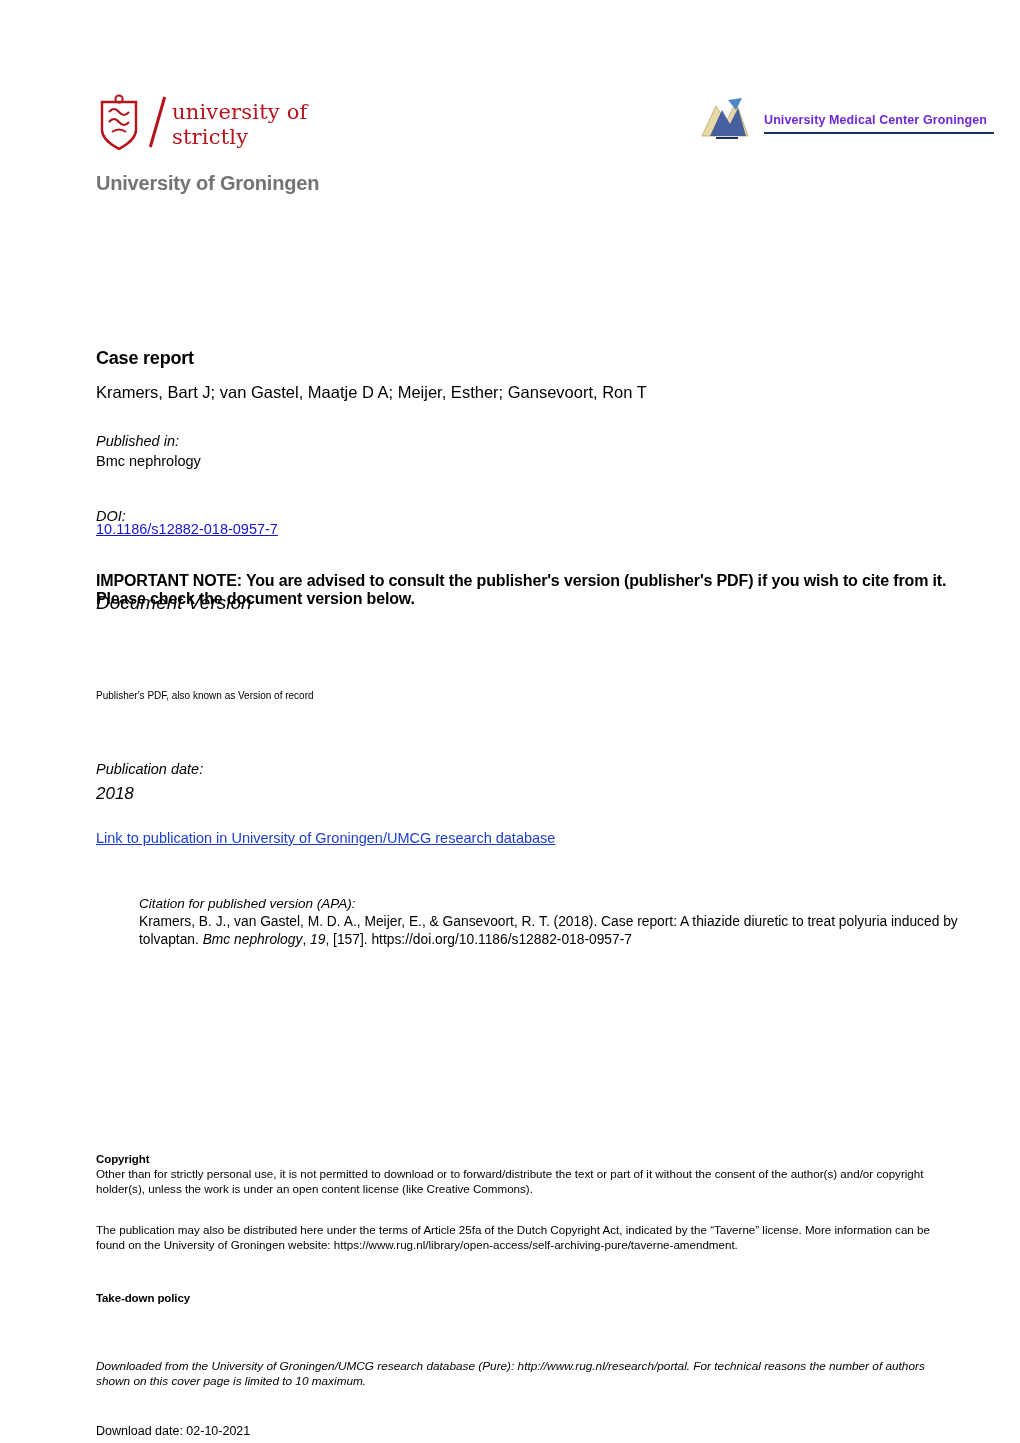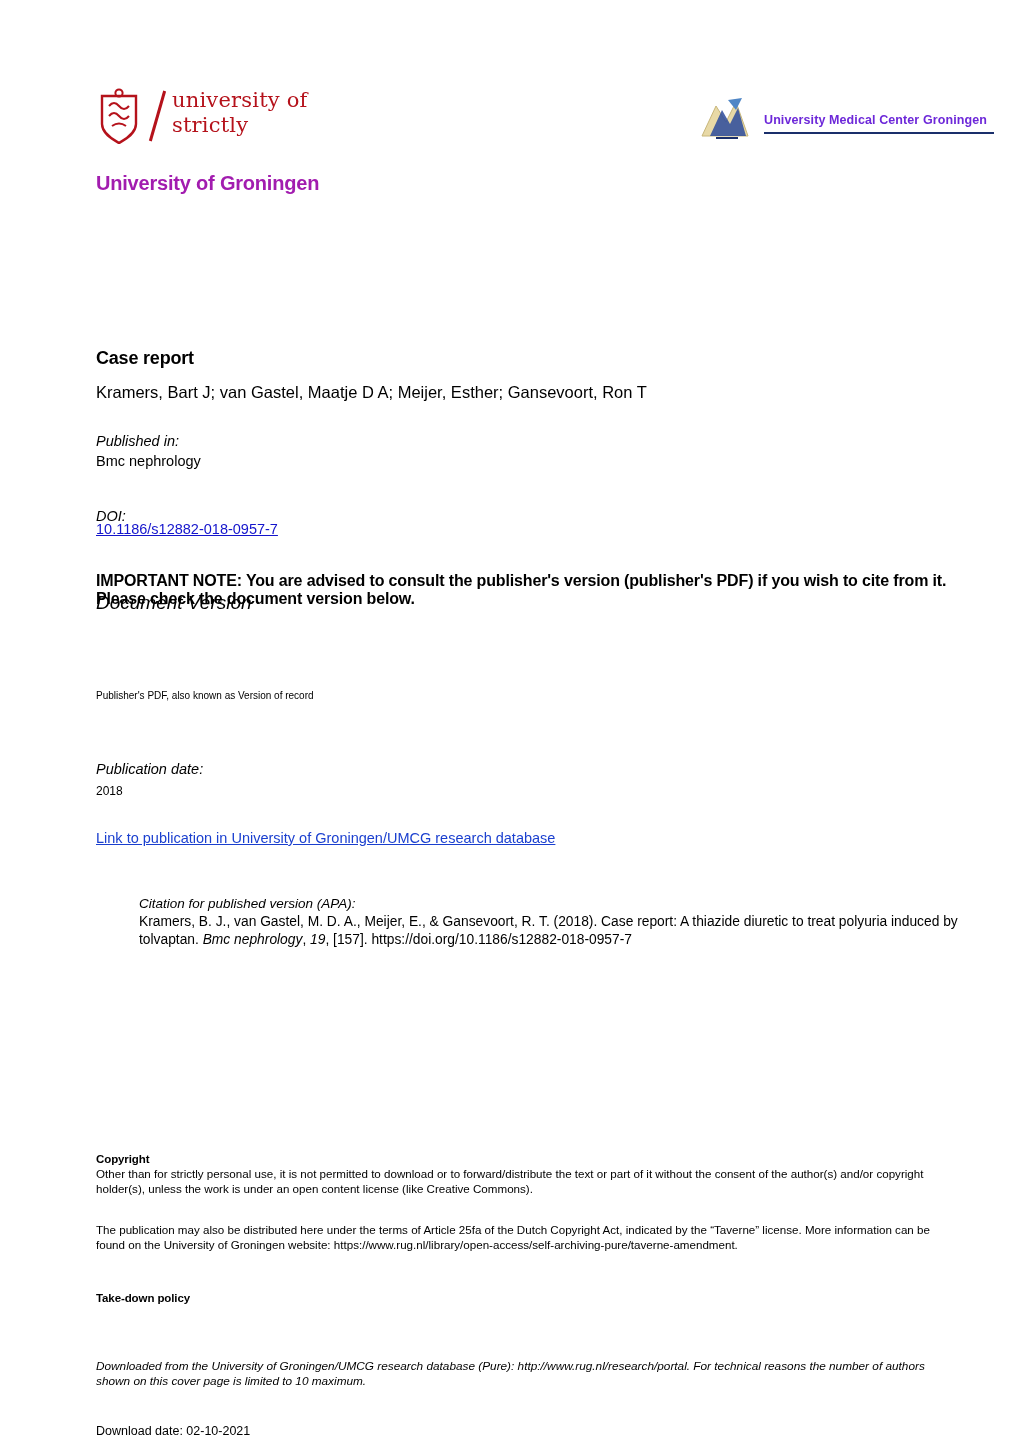--- a/index.html
+++ b/index.html
@@ -26,21 +26,21 @@
     left: 96px;
     top: 88px;
     width: 868px;
     height: 70px;
   }
   .rug-logo {
     position: absolute;
     left: 0;
     top: 0;
     display: flex;
-    align-items: flex-start;
+    align-items: flex-end;
     height: 62px;
   }
   .rug-crest {
     width: 46px;
     height: 56px;
     position: relative;
   }
   .rug-crest svg { display:block; }
   .rug-slash {
     width: 30px;
@@ -95,21 +95,21 @@
   }
 
   
   .univ-title {
     position: absolute;
     left: 96px;
     top: 172px;
     font-size: 20px;
     font-weight: bold;
     letter-spacing: -0.2px;
-    color: #a21caf;
+    color: #737373;
   }
   .doc-title {
     position: absolute;
     left: 96px;
     top: 348px;
     font-size: 18px;
     font-weight: bold;
     letter-spacing: -0.2px;
   }
   .authors {
@@ -175,21 +175,22 @@
     position: absolute;
     left: 96px;
     top: 761px;
     font-size: 14.5px;
     font-style: italic;
   }
   .pubdate-value {
     position: absolute;
     left: 96px;
     top: 784px;
-    font-size: 12px;
+    font-size: 17px;
+    font-style: italic;
   }
   .db-link {
     position: absolute;
     left: 96px;
     top: 830px;
     font-size: 14.5px;
     color: #1a3fcf;
     cursor: pointer;
   }
   .citation-label {

